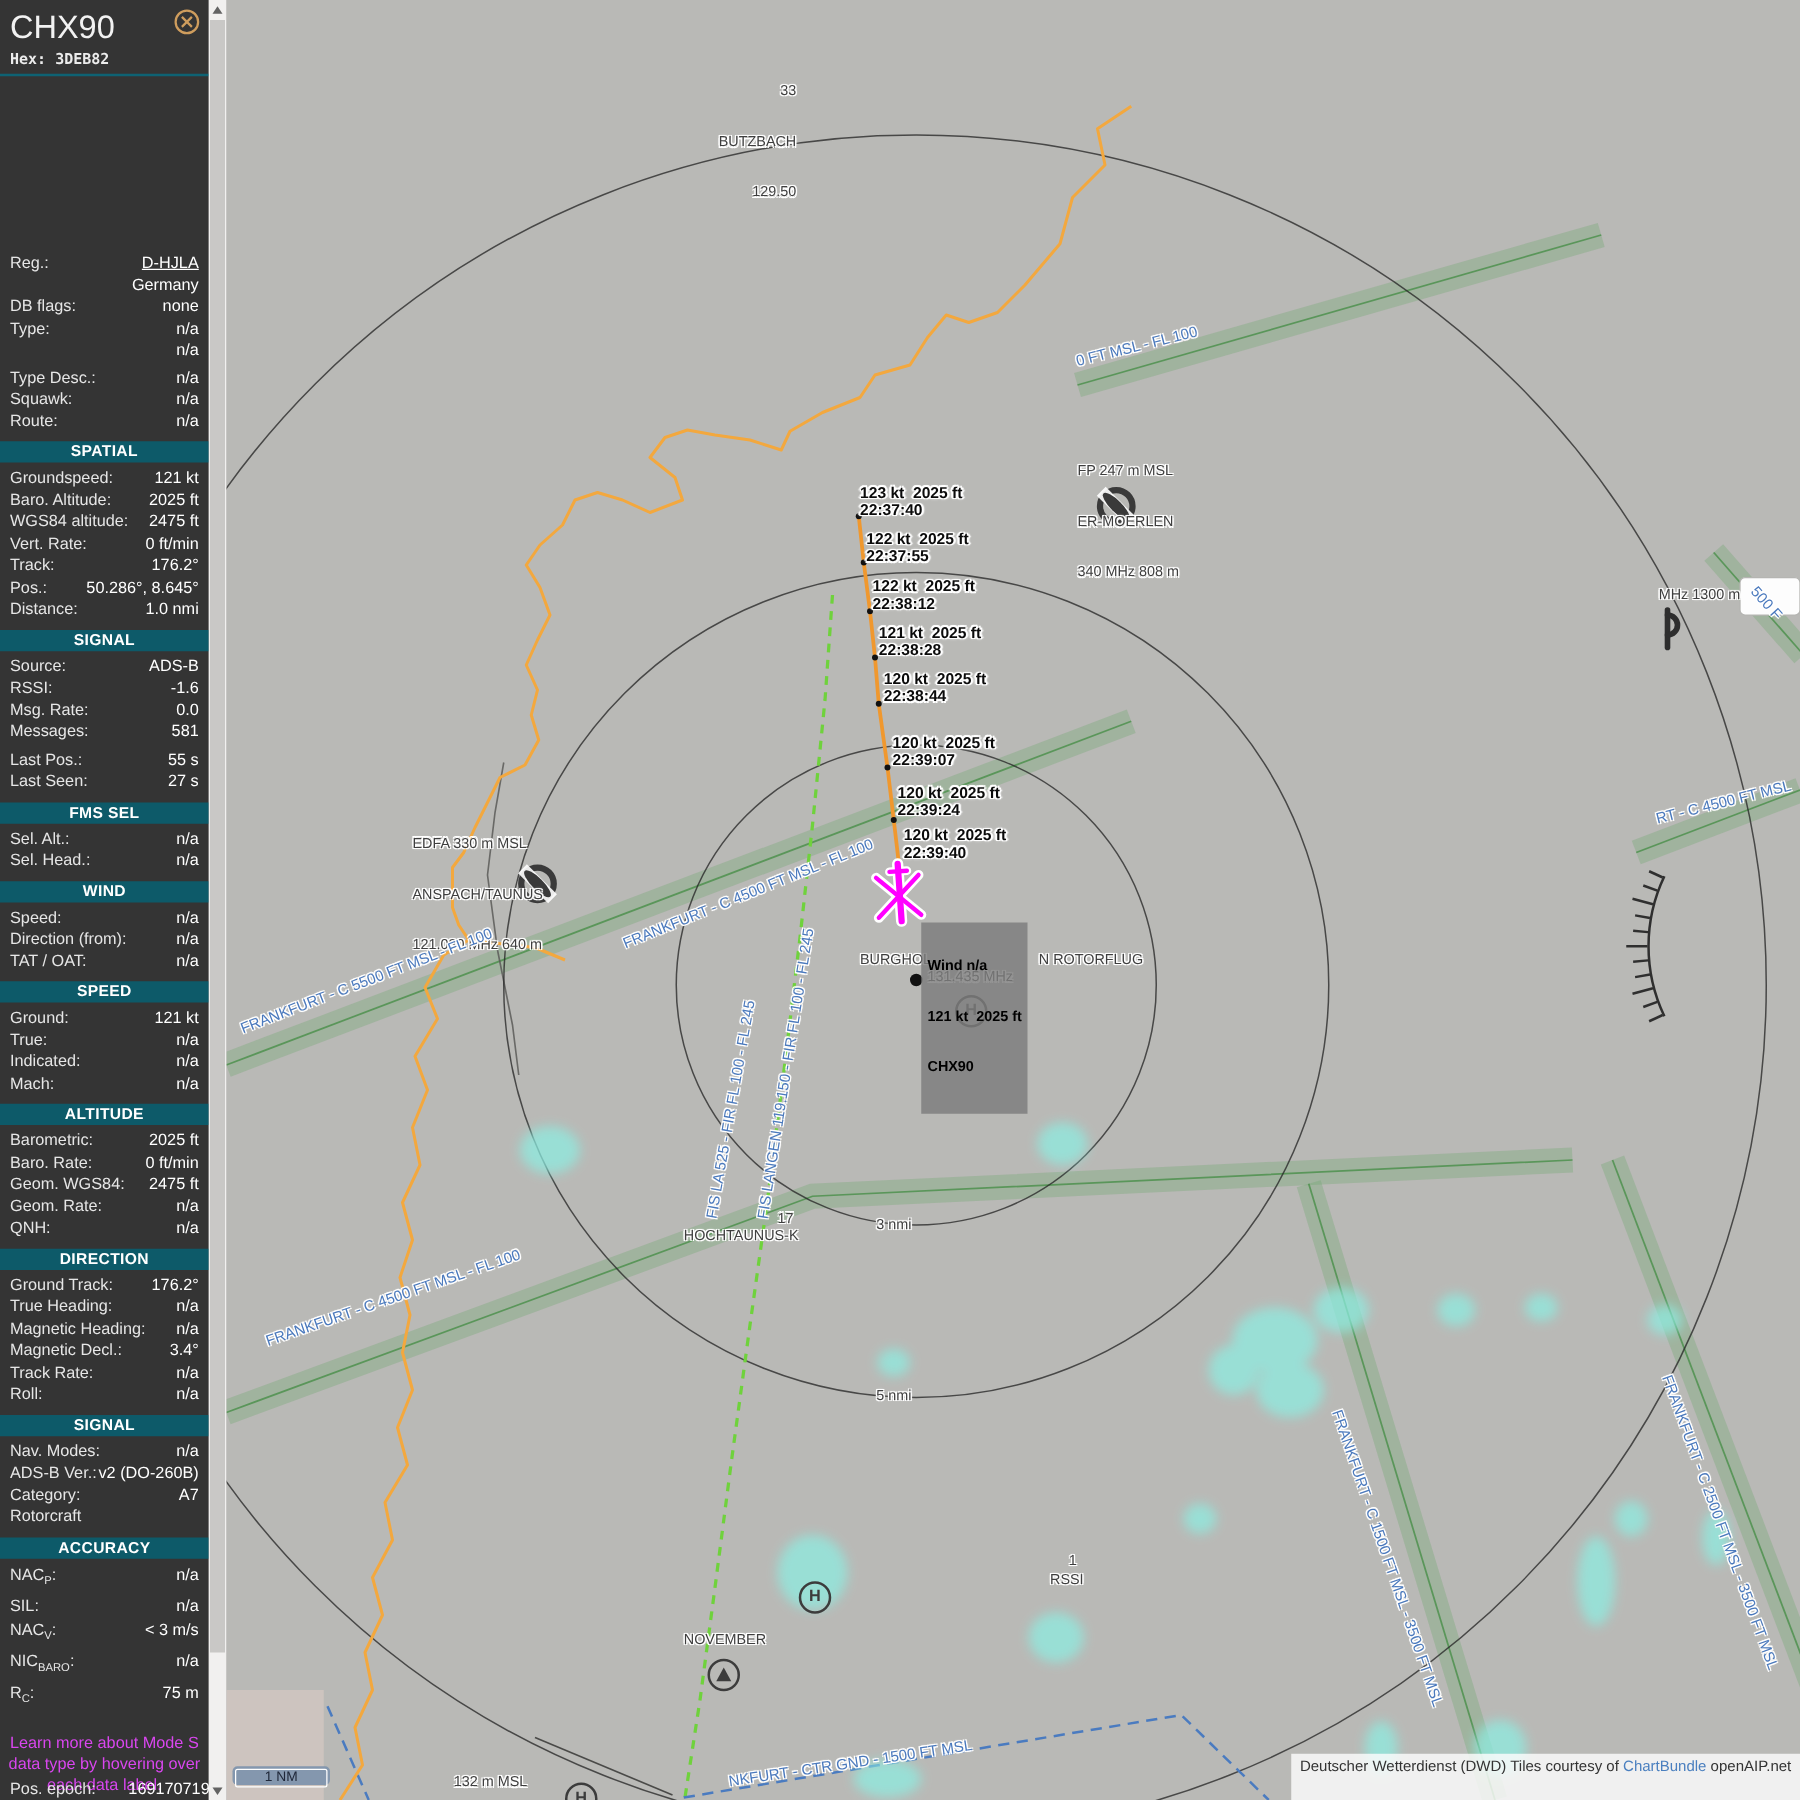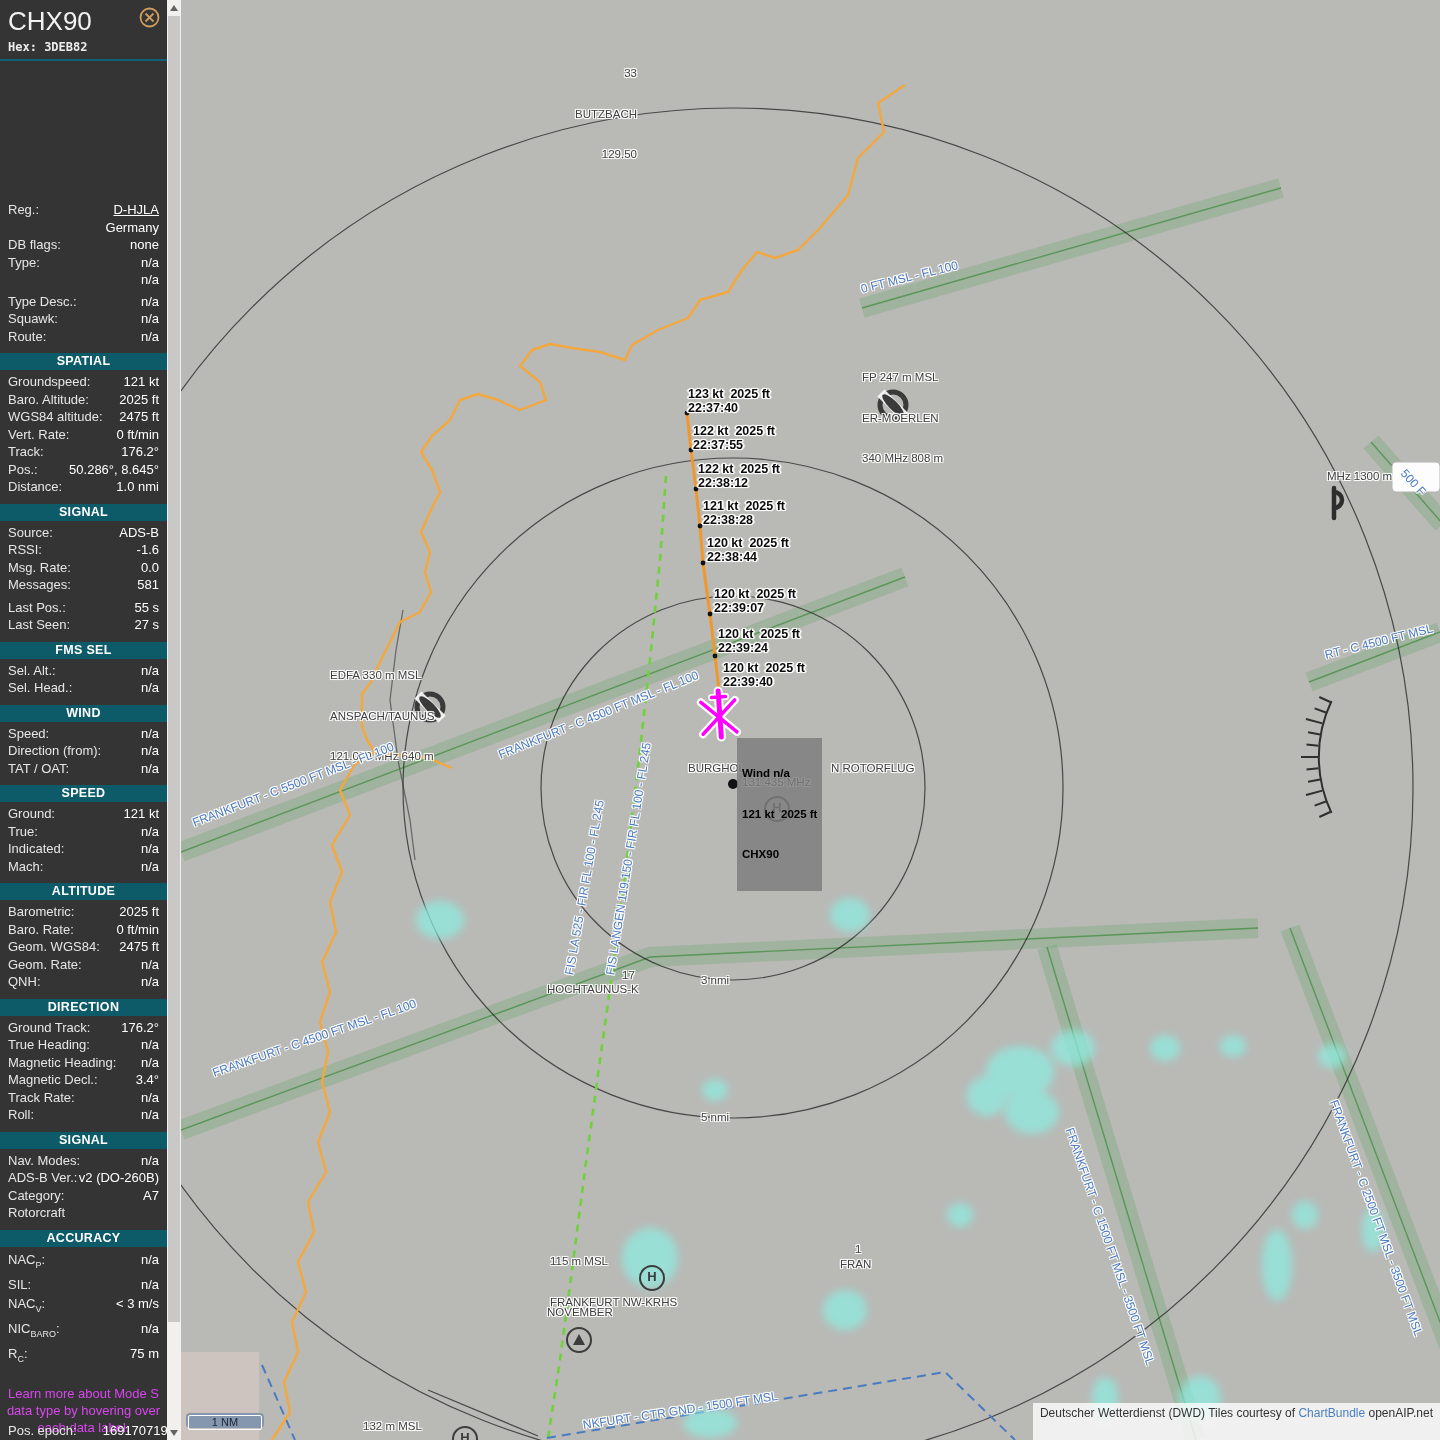--- a/index.html
+++ b/index.html
@@ -464,31 +464,27 @@
       <div>ANSPACH/TAUNUS</div>
       <div>121.030 MHz 640 m</div>
     </div>
     <div class="map-label" style="left:507px;top:762px;">BURGHOL</div>
     <div class="map-label" style="left:650px;top:762px;">N ROTORFLUG</div>
     <div class="map-label" style="left:561px;top:776px;">131.435 MHz</div>
     <div class="map-label" style="left:441px;top:969px;">17</div>
     <div class="map-label" style="left:366px;top:983px;">HOCHTAUNUS-K</div>
     <div class="map-label center" style="left:520px;top:974px;width:60px;">3 nmi</div>
     <div class="map-label center" style="left:520px;top:1111px;width:60px;">5 nmi</div>
-    <div class="map-label center" style="left:369px;top:1228px;width:200px;">
-      <div>115 m MSL</div>
-      <div>FRANKFURT NW-KRHS</div>
-    </div>
     <div class="map-label" style="left:366px;top:1306px;">NOVEMBER</div>
     <div class="map-label center" style="left:182px;top:1393px;width:200px;">
       <div>132 m MSL</div>
       
     </div>
     <div class="map-label" style="left:674px;top:1243px;">1</div>
-    <div class="map-label" style="left:659px;top:1258px;">FRAN</div>
+    <div class="map-label" style="left:659px;top:1258px;">RSSI</div>
     <div class="map-label" style="left:1146px;top:470px;">MHz 1300 m</div>
 
     <div class="as-label" style="left:12px;top:816px;transform:rotate(-21deg);">FRANKFURT - C 5500 FT MSL - FL 100</div>
     <div class="as-label" style="left:318px;top:748px;transform:rotate(-22deg);">FRANKFURT - C 4500 FT MSL - FL 100</div>
     <div class="as-label" style="left:680px;top:282px;transform:rotate(-14deg);">0 FT MSL - FL 100</div>
     <div class="as-label" style="left:32px;top:1066px;transform:rotate(-19deg);">FRANKFURT - C 4500 FT MSL - FL 100</div>
     <div class="as-label" style="left:395px;top:962px;transform-origin:left bottom;transform:rotate(-80deg);">FIS LA 525 - FIR FL 100 - FL 245</div>
     <div class="as-label" style="left:436px;top:962px;transform-origin:left bottom;transform:rotate(-81deg);">FIS LANGEN 119.150 - FIR FL 100 - FL 245</div>
     <div class="as-label" style="left:895px;top:1126px;transform-origin:left top;transform:rotate(71deg);">FRANKFURT - C 1500 FT MSL - 3500 FT MSL</div>
     <div class="as-label" style="left:1159px;top:1098px;transform-origin:left top;transform:rotate(70deg);">FRANKFURT - C 2500 FT MSL - 3500 FT MSL</div>

